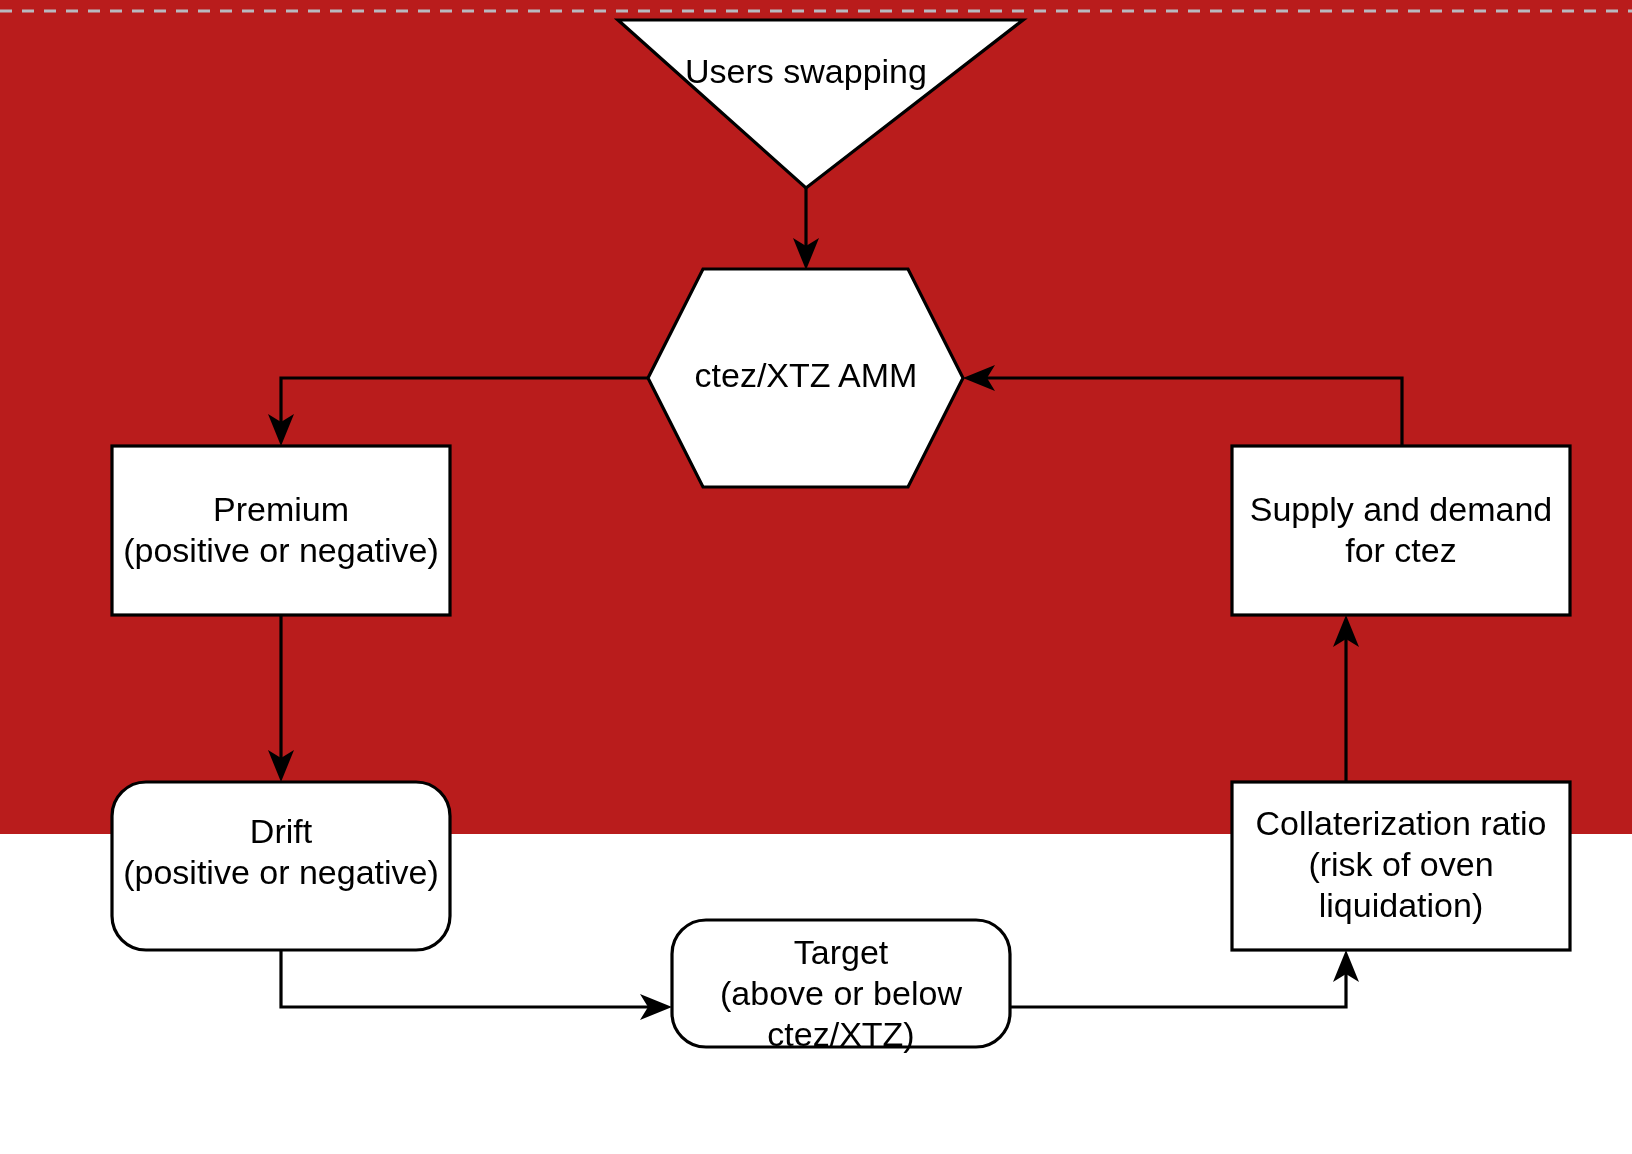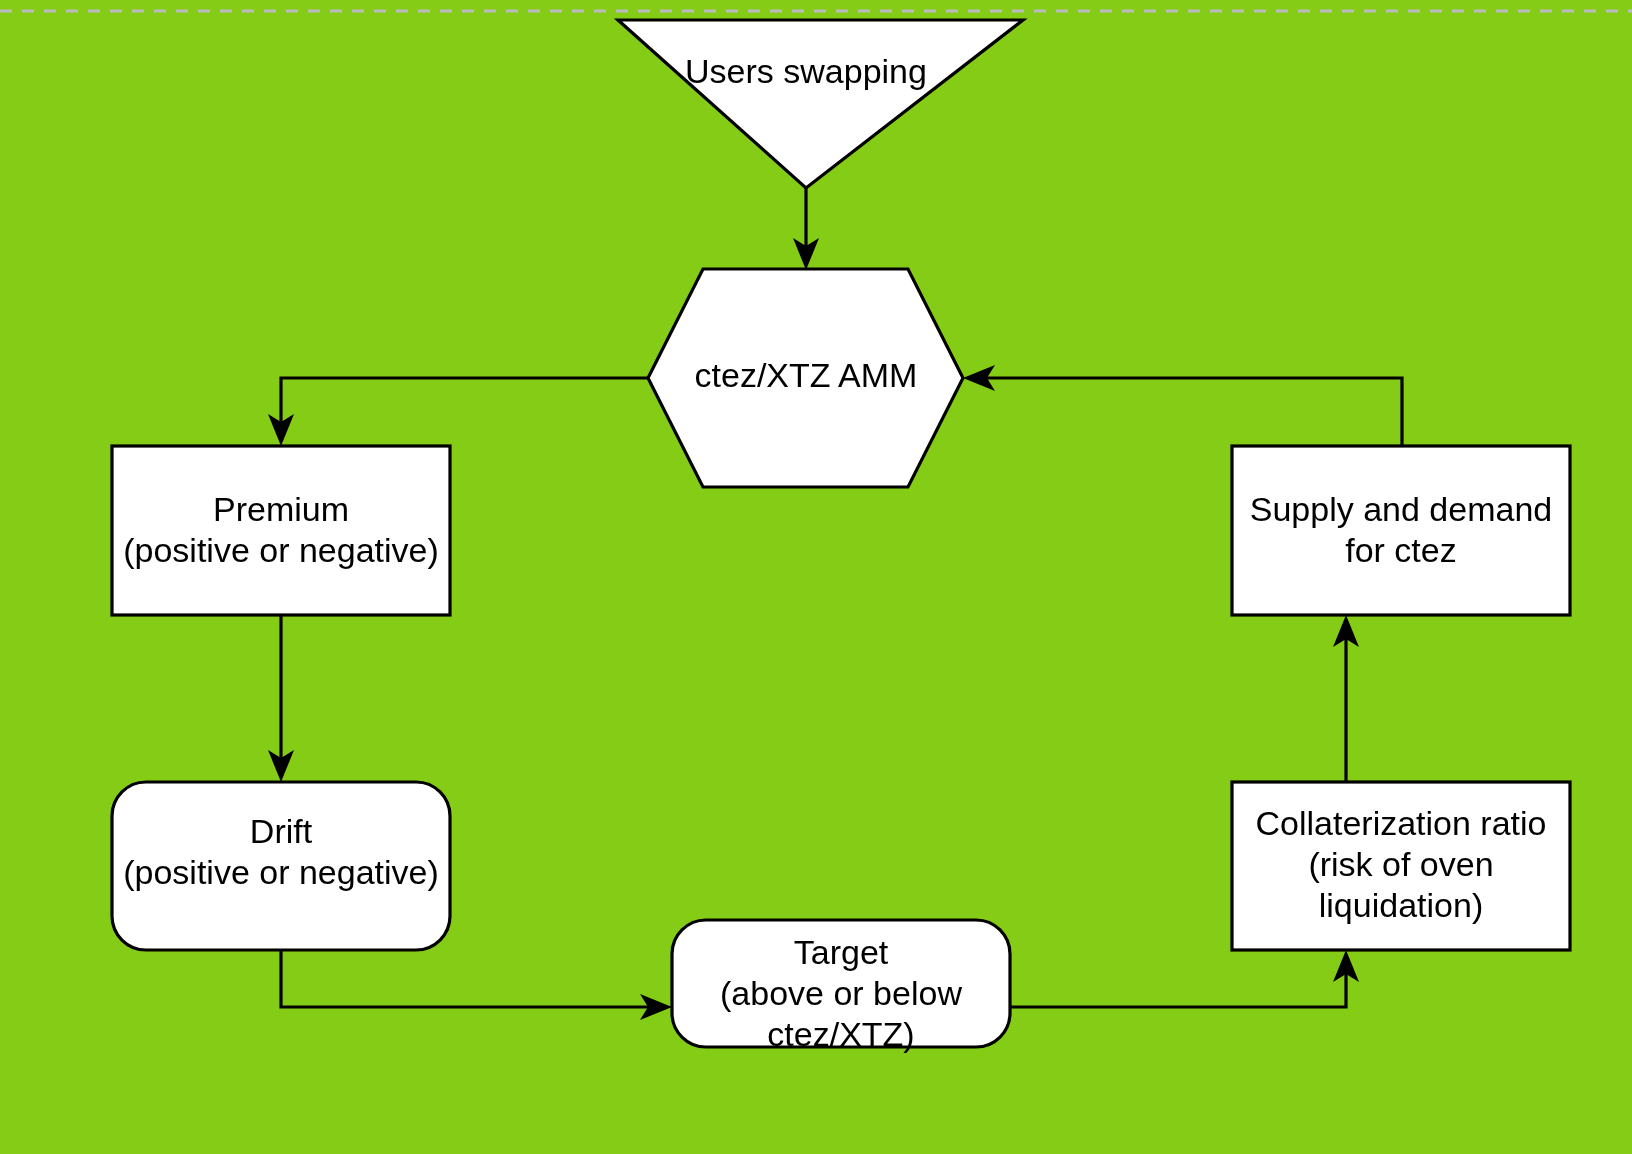--- a/index.html
+++ b/index.html
@@ -10,22 +10,22 @@
   }
   body {
     width: 1632px;
     height: 1154px;
     font-family: "Liberation Sans", sans-serif;
     overflow: hidden;
   }
   #diagram-canvas {
     position: relative;
     width: 1632px;
-    height: 1154px;
-    background: #84cc16;
+    height: 834px;
+    background: #b91c1c;
   }
   #diagram-svg {
     position: absolute;
     top: 0;
     left: 0;
     width: 1632px;
     height: 1154px;
     display: block;
   }
   .node-label {

